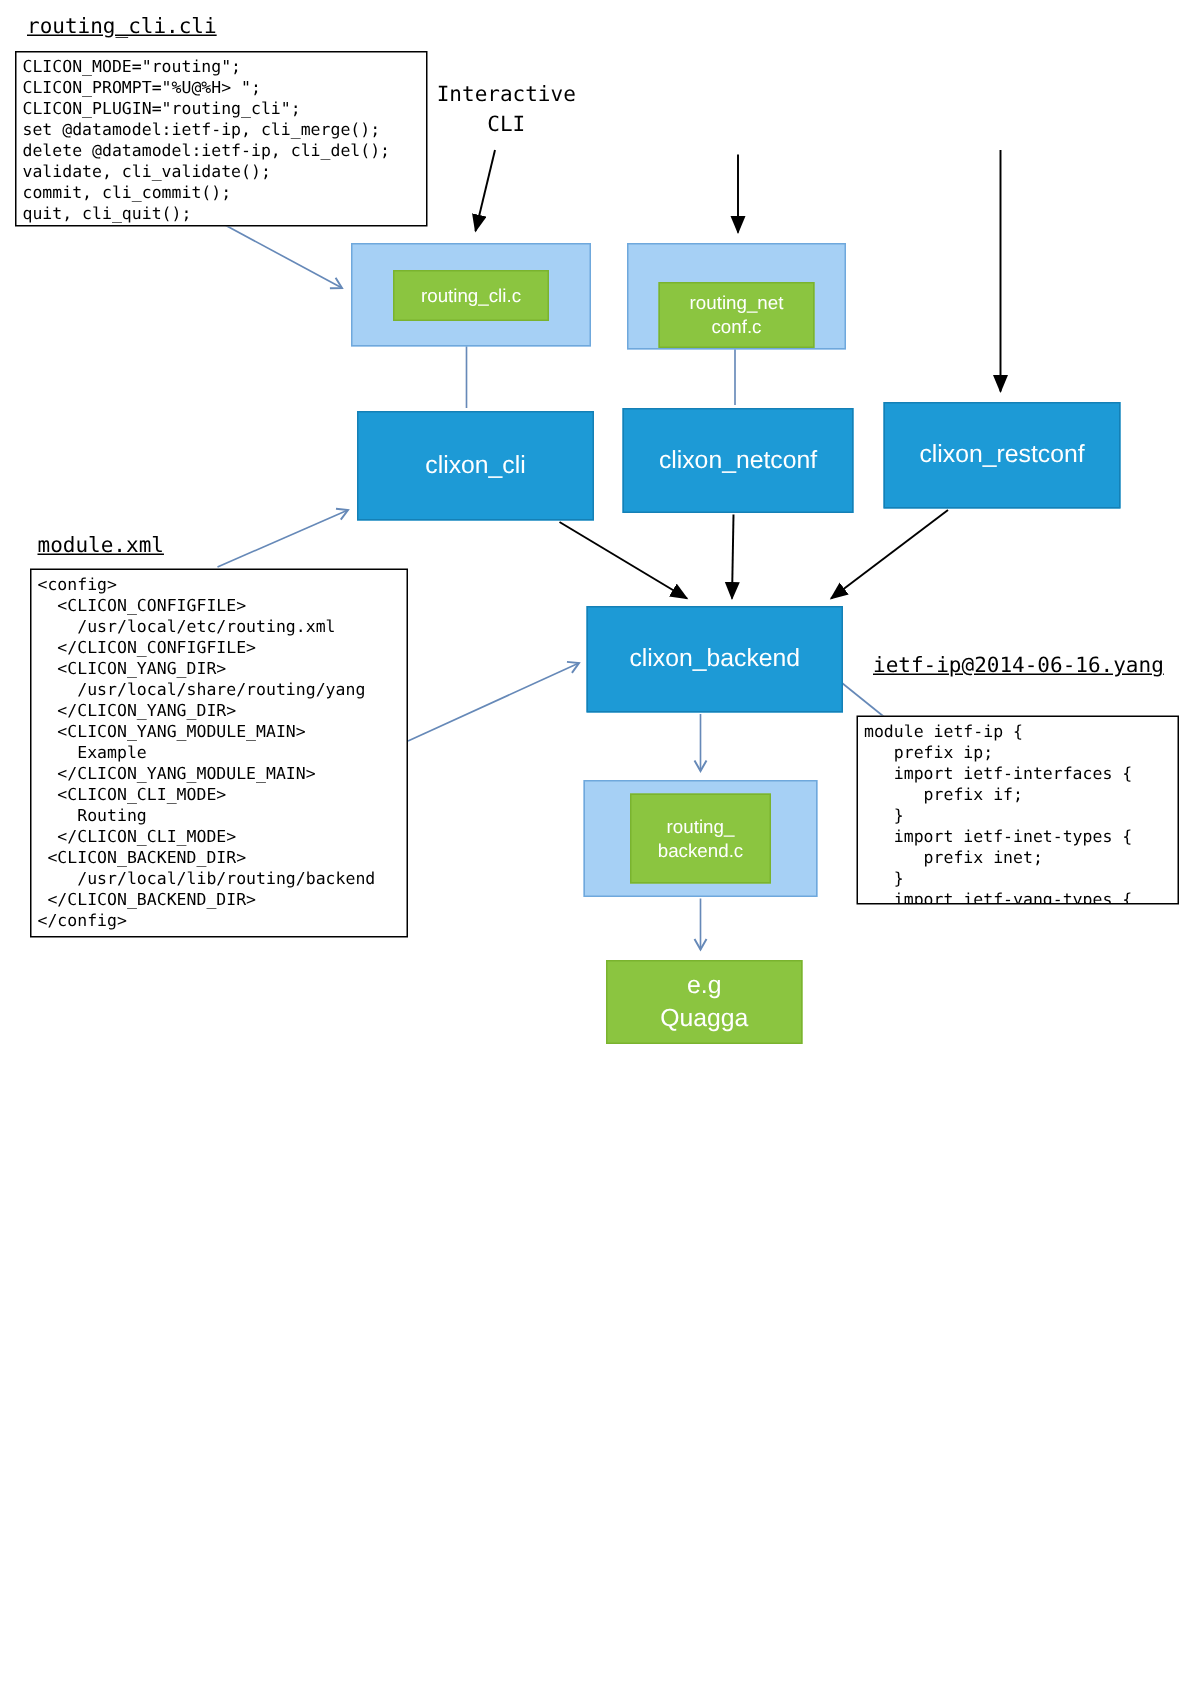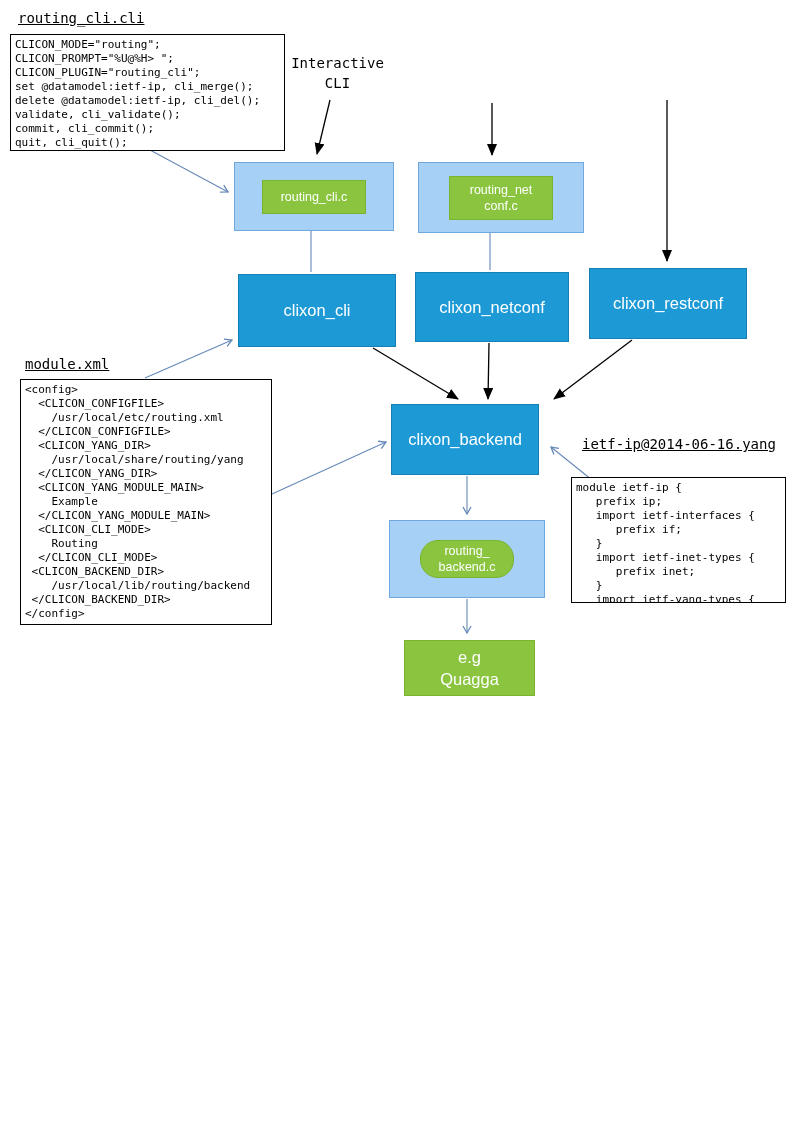--- a/index.html
+++ b/index.html
@@ -73,29 +73,29 @@
 commit, cli_commit();
 quit, cli_quit();</pre>
 
   <div class="free-label" style="left:285px;top:53px;width:105px;">Interactive
 CLI</div>
 
   <div class="plugin-container" style="left:234px;top:162px;width:160px;height:69px;">
     <div class="plugin-green" style="width:104px;height:34px;">routing_cli.c</div>
   </div>
 
-  <div class="plugin-container" style="left:418px;top:162px;width:166px;height:71px;">
+  <div class="plugin-container" style="left:418px;top:162px;width:146px;height:71px;align-items:flex-end;">
     <div class="plugin-green" style="width:104px;height:44px;">routing_net
 conf.c</div>
   </div>
 
   <div class="component" style="left:238px;top:274px;width:158px;height:73px;">clixon_cli</div>
   <div class="component" style="left:415px;top:272px;width:154px;height:70px;">clixon_netconf</div>
   <div class="component" style="left:589px;top:268px;width:158px;height:71px;">clixon_restconf</div>
-  <div class="component" style="left:391px;top:404px;width:148px;height:71px;">clixon_backend</div>
+  <div class="component" style="left:391px;top:404px;width:171px;height:71px;">clixon_backend</div>
 
   <div class="file-title" style="left:25px;top:356px;">module.xml</div>
   <pre class="code-box" style="left:20px;top:379px;width:252px;height:246px;">&lt;config&gt;
   &lt;CLICON_CONFIGFILE&gt;
     /usr/local/etc/routing.xml
   &lt;/CLICON_CONFIGFILE&gt;
   &lt;CLICON_YANG_DIR&gt;
     /usr/local/share/routing/yang
   &lt;/CLICON_YANG_DIR&gt;
   &lt;CLICON_YANG_MODULE_MAIN&gt;
@@ -116,20 +116,20 @@
       prefix if;
    }
    import ietf-inet-types {
       prefix inet;
    }
    import ietf-yang-types {
       prefix yang;
    }</pre>
 
   <div class="plugin-container" style="left:389px;top:520px;width:156px;height:78px;">
-    <div class="plugin-green" style="width:94px;height:38px;border-radius:18px;">routing_
+    <div class="plugin-green" style="width:94px;height:60px;">routing_
 backend.c</div>
   </div>
 
   <div class="external-box" style="left:404px;top:640px;width:131px;height:56px;">e.g
 Quagga</div>
 
 </div>
 
 </body></html>

